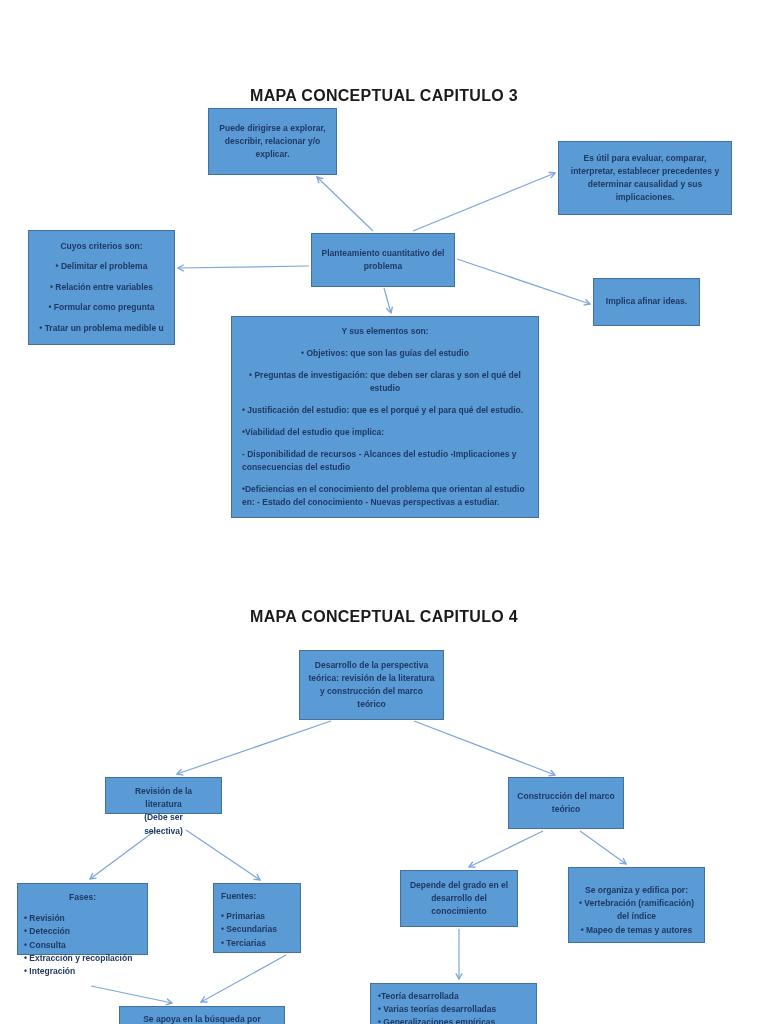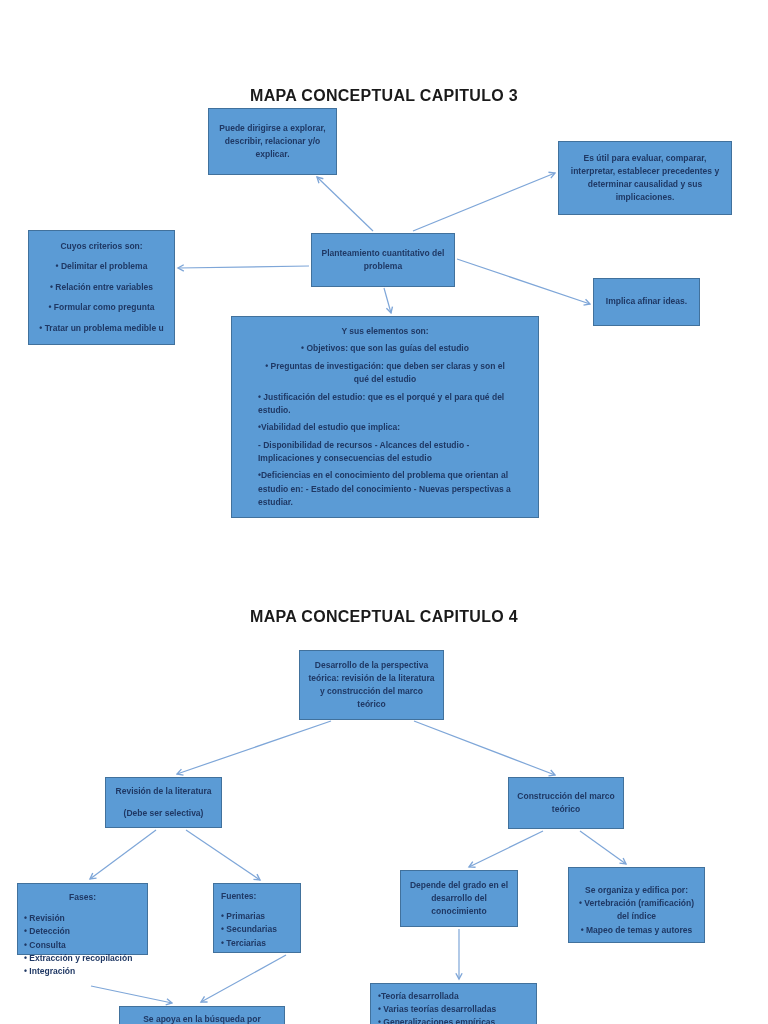--- a/index.html
+++ b/index.html
@@ -72,37 +72,37 @@
   </div>
 
   <div class="box" style="left:311px;top:233px;width:144px;height:54px">
     <span>Planteamiento cuantitativo del problema</span>
   </div>
 
   <div class="box" style="left:593px;top:278px;width:107px;height:48px">
     <span>Implica afinar ideas.</span>
   </div>
 
-  <div class="box sb" style="left:231px;top:316px;width:308px;height:202px;padding:8px 26px">
+  <div class="box sb" style="left:231px;top:316px;width:308px;height:202px;padding:8px 10px">
     <div class="bt">Y sus elementos son:</div>
     <div class="c">• Objetivos: que son las guías del estudio</div>
     <div class="c">• Preguntas de investigación: que deben ser claras y son el qué del estudio</div>
     <div class="l">• Justificación del estudio: que es el porqué y el para qué del estudio.</div>
     <div class="l">•Viabilidad del estudio que implica:</div>
     <div class="l">- Disponibilidad de recursos - Alcances del estudio -Implicaciones y consecuencias del estudio</div>
     <div class="l">•Deficiencias en el conocimiento del problema que orientan al estudio en: - Estado del conocimiento - Nuevas perspectivas a estudiar.</div>
   </div>
 
   <div class="map-title" style="top:608px">MAPA CONCEPTUAL CAPITULO 4</div>
 
   <div class="box" style="left:299px;top:650px;width:145px;height:70px">
     <span>Desarrollo de la perspectiva teórica: revisión de la literatura y construcción del marco teórico</span>
   </div>
 
-  <div class="box sb" style="left:105px;top:777px;width:117px;height:51px;padding:7px 1px">
+  <div class="box sb" style="left:105px;top:777px;width:117px;height:37px;padding:7px 20px">
     <div class="c">Revisión de la literatura</div>
     <div class="c">(Debe ser selectiva)</div>
   </div>
 
   <div class="box" style="left:508px;top:777px;width:116px;height:52px">
     <span>Construcción del marco teórico</span>
   </div>
 
   <div class="box top" style="left:17px;top:883px;width:131px;height:72px;padding:7px 6px">
     <div class="bt" style="margin-bottom:8px">Fases:</div>

